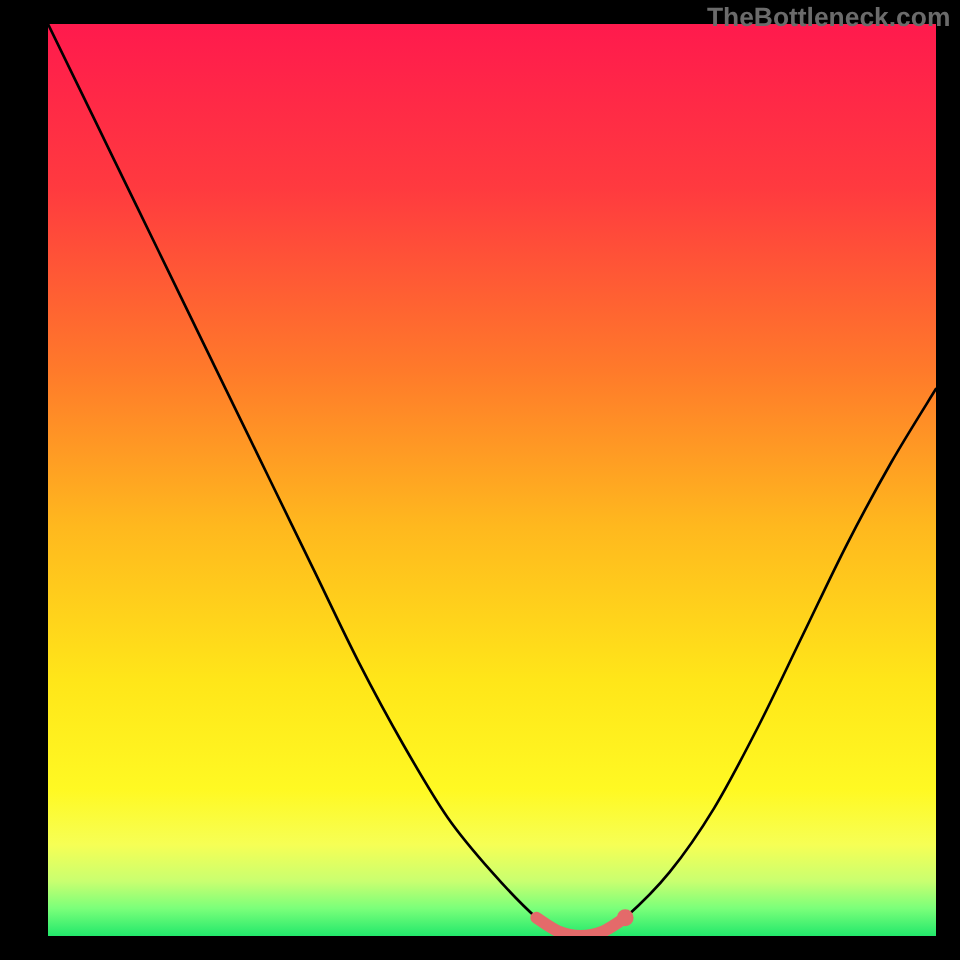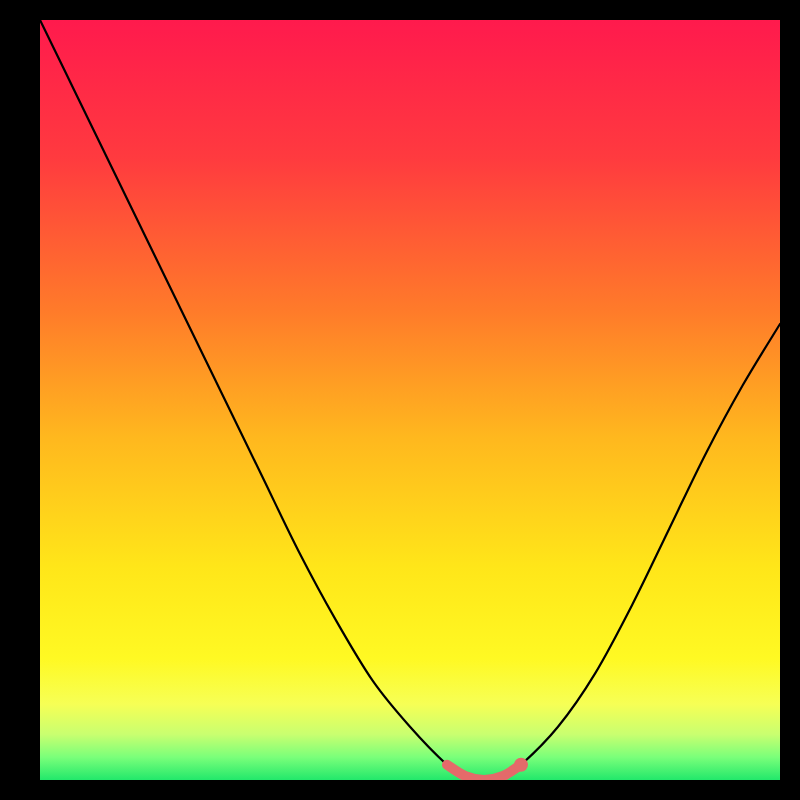--- a/index.html
+++ b/index.html
@@ -77,14 +77,15 @@
     </svg>
 
     <svg class="curve" viewBox="0 0 740 760" preserveAspectRatio="none">
       <path id="main-curve" fill="none" stroke="#000" stroke-width="2.2" stroke-linecap="round" stroke-linejoin="round" d="M 0 0 C 6.166666666666667 12.666666666666666, 24.666666666666664 50.66666666666667, 37 76 C 49.333333333333336 101.33333333333333, 61.666666666666664 126.66666666666667, 74 152 C 86.33333333333333 177.33333333333334, 98.66666666666667 202.66666666666666, 111 228 C 123.33333333333333 253.33333333333334, 135.66666666666666 278.6666666666667, 148 304 C 160.33333333333334 329.3333333333333, 172.66666666666666 354.6666666666667, 185 380 C 197.33333333333334 405.3333333333333, 209.66666666666666 430.6666666666667, 222 456 C 234.33333333333334 481.3333333333333, 246.66666666666666 507.93333333333334, 259 532 C 271.3333333333333 556.0666666666666, 283.6666666666667 578.8666666666667, 296 600.4 C 308.3333333333333 621.9333333333333, 320.6666666666667 643.4666666666667, 333 661.2 C 345.3333333333333 678.9333333333334, 357.66666666666663 692.8666666666667, 370 706.8 C 382.33333333333337 720.7333333333332, 397.75000000000006 736.5666666666666, 407.00000000000006 744.8 C 416.25000000000006 753.0333333333333, 419.33333333333326 753.6666666666667, 425.49999999999994 756.2 C 431.66666666666663 758.7333333333333, 437.8333333333333 760, 444 760 C 450.1666666666667 760, 456.3333333333333 758.7333333333333, 462.5 756.2 C 468.6666666666667 753.6666666666667, 471.75 753.0333333333333, 481 744.8 C 490.25 736.5666666666666, 505.6666666666667 722, 518 706.8 C 530.3333333333334 691.5999999999999, 542.6666666666666 673.8666666666667, 555 653.6 C 567.3333333333334 633.3333333333334, 579.6666666666666 609.2666666666668, 592 585.2 C 604.3333333333334 561.1333333333333, 616.6666666666666 534.5333333333333, 629 509.2 C 641.3333333333334 483.8666666666667, 653.6666666666666 457.26666666666665, 666 433.2 C 678.3333333333334 409.1333333333333, 690.6666666666666 386.33333333333337, 703 364.8 C 715.3333333333334 343.26666666666665, 733.8333333333334 314.1333333333333, 740 304"></path>
       <path id="highlight-curve" fill="none" stroke="#e46a6a" stroke-width="10" stroke-linecap="round" stroke-linejoin="round" d="M 407.00000000000006 744.8 C 410.08333333333337 746.6999999999999, 419.33333333333326 753.6666666666667, 425.49999999999994 756.2 C 431.66666666666663 758.7333333333333, 437.8333333333333 760, 444 760 C 450.1666666666667 760, 456.3333333333333 758.7333333333333, 462.5 756.2 C 468.6666666666667 753.6666666666667, 477.9166666666667 746.6999999999999, 481 744.8"></path>
       <circle id="highlight-end" r="7" fill="#e46a6a" cx="481" cy="744.8"></circle>
     </svg>
 
   </div>
 
+  <div class="watermark">TheBottleneck.com</div>
 
 </div>
 
 </body></html>

